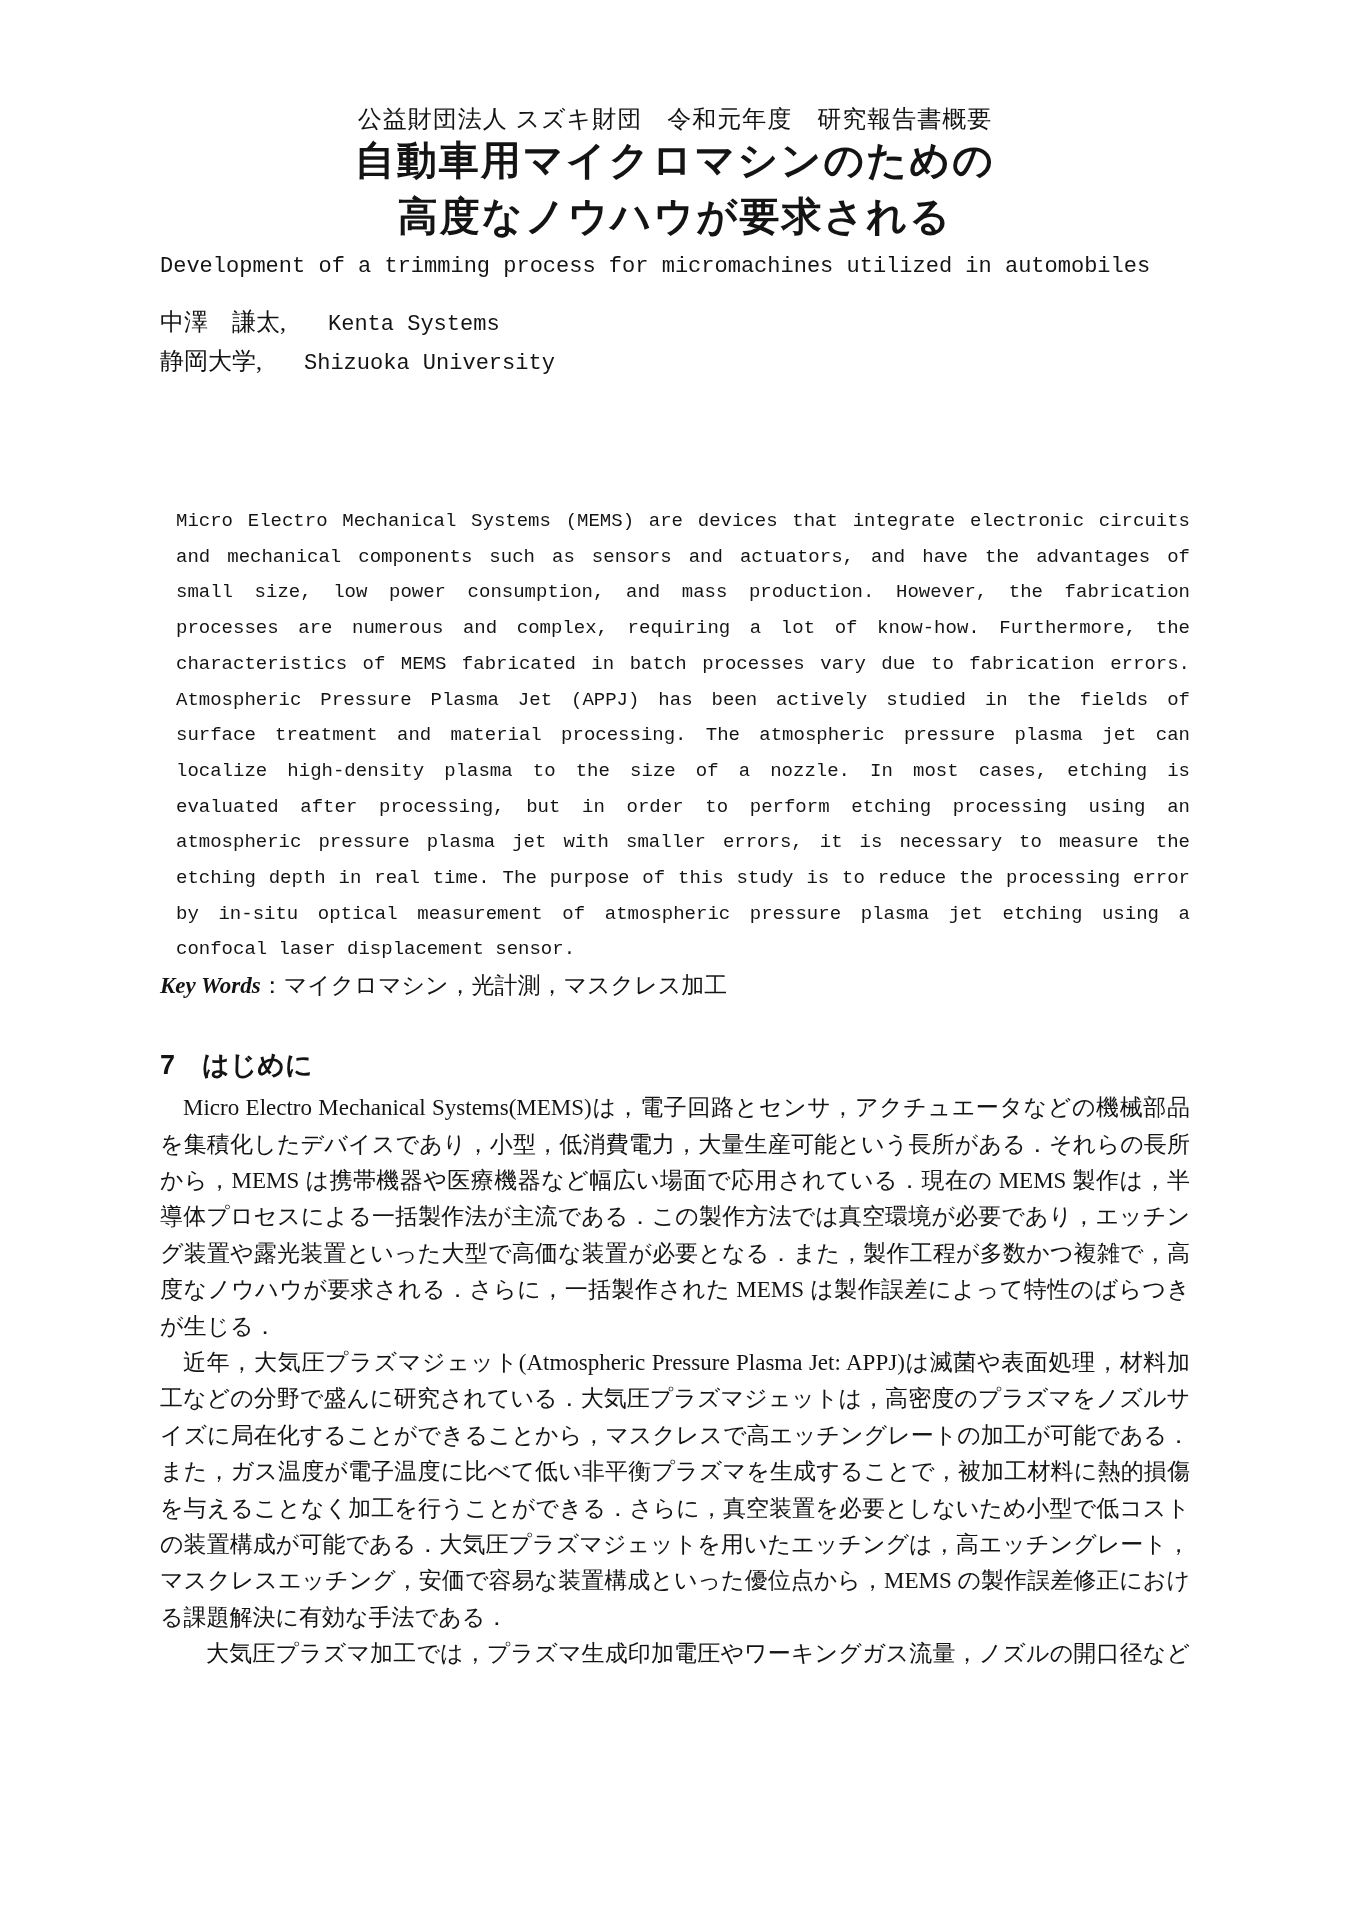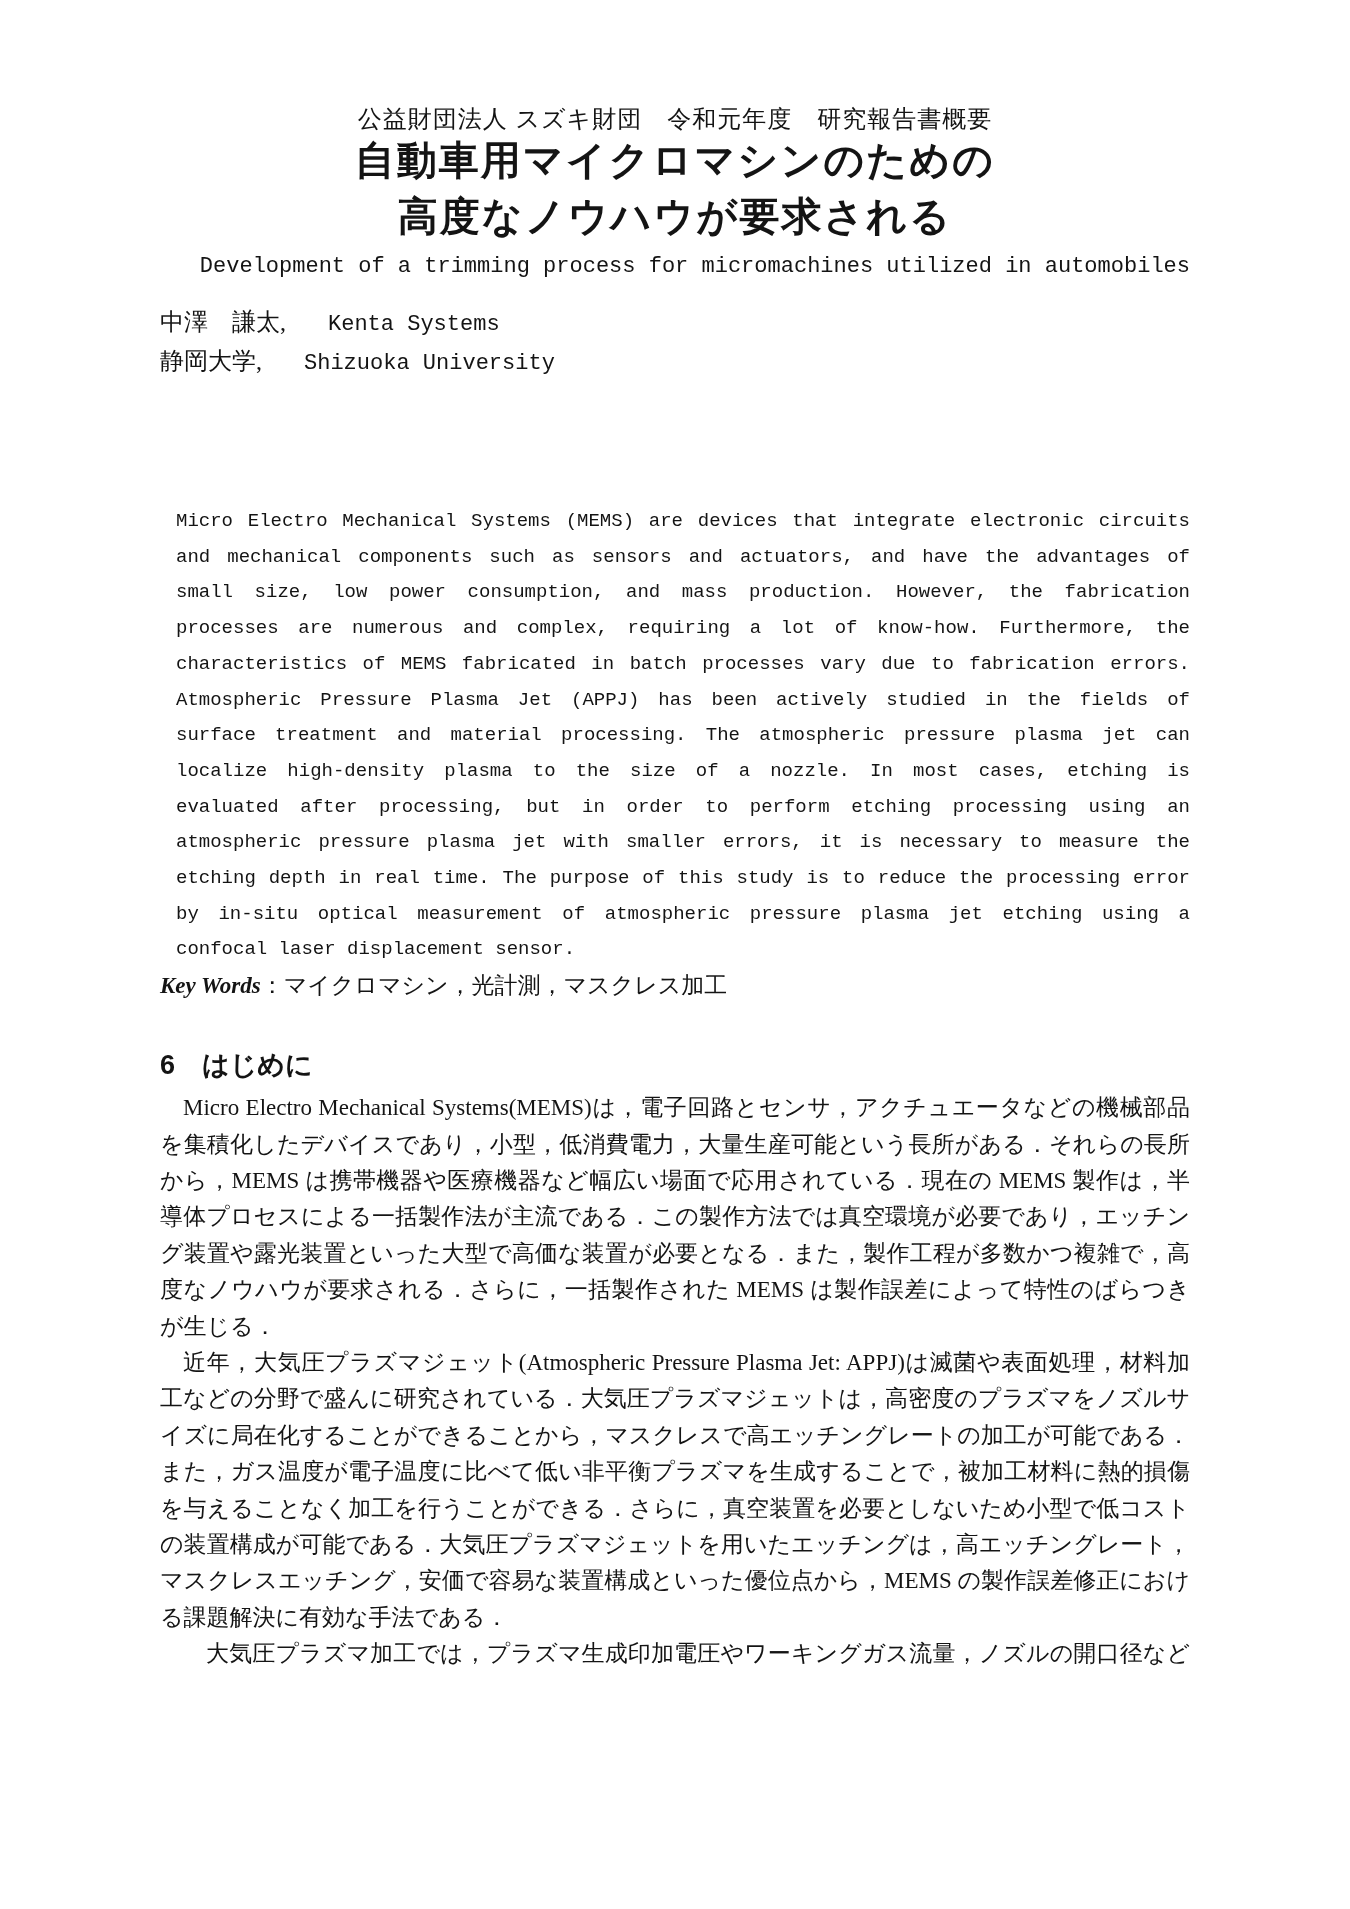--- a/index.html
+++ b/index.html
@@ -34,21 +34,21 @@
     font-size: 40px;
     line-height: 48px;
     letter-spacing: 2px;
     white-space: nowrap;
   }
   .title-jp.second {
     margin-top: 8px;
   }
   .title-en {
     margin-top: 12px;
-    text-align: right;
+    text-align: left;
     font-family: "Liberation Mono", "DejaVu Sans Mono", monospace;
     font-size: 22px;
     line-height: 30px;
     white-space: nowrap;
   }
   .author-block {
     margin-top: 22px;
   }
   .author-line {
     font-family: "Liberation Serif", serif;
@@ -131,21 +131,21 @@
       <span class="jp">静岡大学,</span><span class="en">Shizuoka University</span>
     </div>
   </div>
 
   <p class="abstract">Micro Electro Mechanical Systems (MEMS) are devices that integrate electronic circuits and mechanical components such as sensors and actuators, and have the advantages of small size, low power consumption, and mass production. However, the fabrication processes are numerous and complex, requiring a lot of know-how. Furthermore, the characteristics of MEMS fabricated in batch processes vary due to fabrication errors. Atmospheric Pressure Plasma Jet (APPJ) has been actively studied in the fields of surface treatment and material processing. The atmospheric pressure plasma jet can localize high-density plasma to the size of a nozzle. In most cases, etching is evaluated after processing, but in order to perform etching processing using an atmospheric pressure plasma jet with smaller errors, it is necessary to measure the etching depth in real time. The purpose of this study is to reduce the processing error by in-situ optical measurement of atmospheric pressure plasma jet etching using a confocal laser displacement sensor.</p>
 
   <p class="keywords">
     <span class="kw-label">Key Words</span><span class="kw-body">：マイクロマシン，光計測，マスクレス加工</span>
   </p>
 
-  <h2 class="section-heading">6　はじめに</h2>
+  <h2 class="section-heading">7　はじめに</h2>
 
   <p class="body-para indent-1">Micro Electro Mechanical Systems(MEMS)は，電子回路とセンサ，アクチュエータなどの機械部品を集積化したデバイスであり，小型，低消費電力，大量生産可能という長所がある．それらの長所から，MEMS は携帯機器や医療機器など幅広い場面で応用されている．現在の MEMS 製作は，半導体プロセスによる一括製作法が主流である．この製作方法では真空環境が必要であり，エッチング装置や露光装置といった大型で高価な装置が必要となる．また，製作工程が多数かつ複雑で，高度なノウハウが要求される．さらに，一括製作された MEMS は製作誤差によって特性のばらつきが生じる．</p>
 
   <p class="body-para indent-1">近年，大気圧プラズマジェット(Atmospheric Pressure Plasma Jet: APPJ)は滅菌や表面処理，材料加工などの分野で盛んに研究されている．大気圧プラズマジェットは，高密度のプラズマをノズルサイズに局在化することができることから，マスクレスで高エッチングレートの加工が可能である．また，ガス温度が電子温度に比べて低い非平衡プラズマを生成することで，被加工材料に熱的損傷を与えることなく加工を行うことができる．さらに，真空装置を必要としないため小型で低コストの装置構成が可能である．大気圧プラズマジェットを用いたエッチングは，高エッチングレート，マスクレスエッチング，安価で容易な装置構成といった優位点から，MEMS の製作誤差修正における課題解決に有効な手法である．</p>
 
   <p class="body-para indent-2">大気圧プラズマ加工では，プラズマ生成印加電圧やワーキングガス流量，ノズルの開口径など多数の複雑なパラメータ設定が必要であり，それらすべてを正確に制御することは困難である．その結果，同一の実験条件に設定した場合でも加工深さに誤差が生じるといった課題がある．加工深さの誤差低減は MEMS 製作のみならず，大気圧プラズマジェット加工の応用の幅を広げるために欠かせない．多くの場合エッチングの評価は加工後に行われるが，より誤差の小さい大気圧プラズマジェットを用いたエッチング加工を行うためには，エッチング深さをリアルタイムで計測する必要がある．</p>
 
   <div class="footer">― 126 ―</div>
 
 </div>

